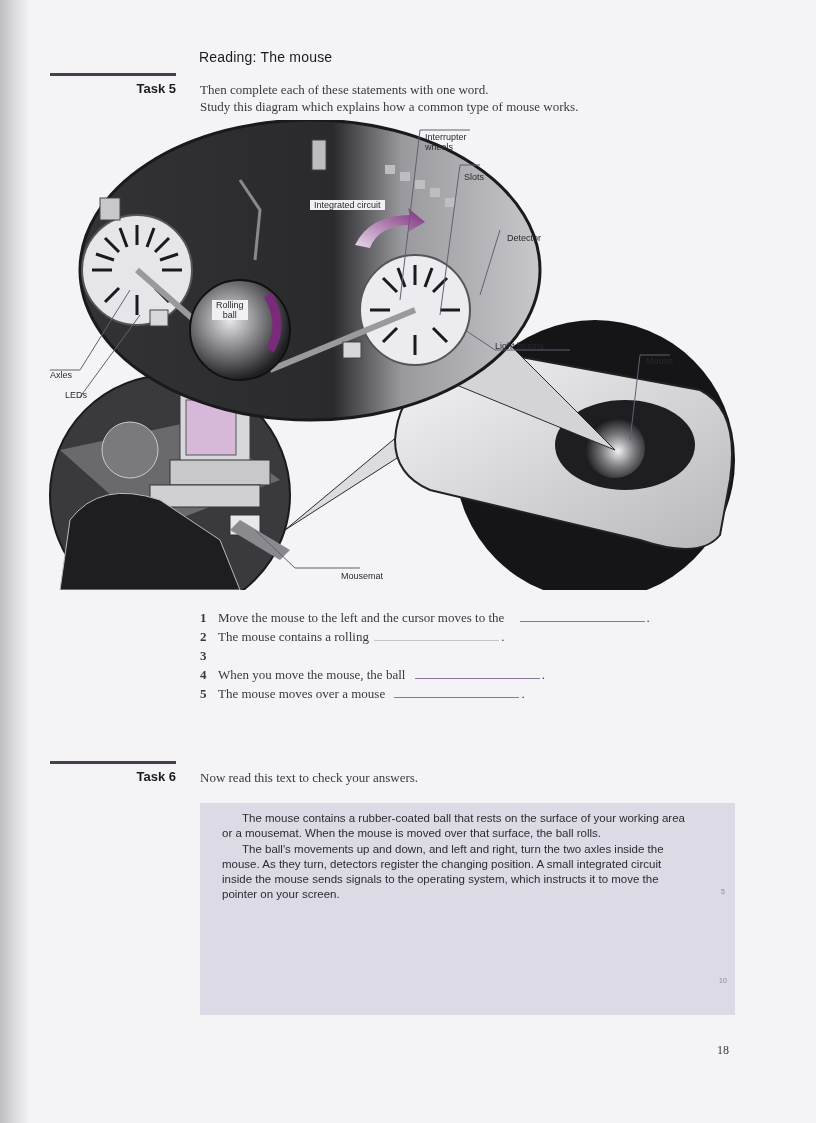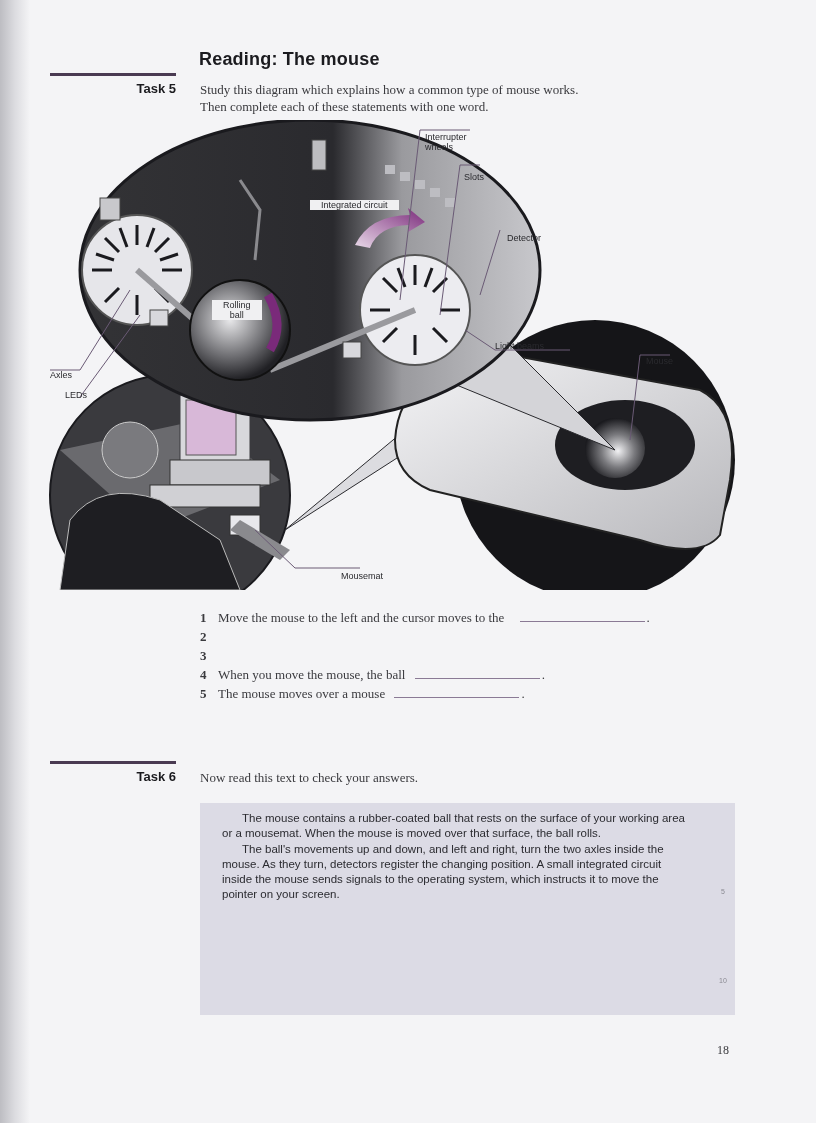--- a/index.html
+++ b/index.html
@@ -8,41 +8,41 @@
       background: #f4f4f6;
       font-family: "Liberation Serif", serif;
       color: #2a2a2e;
     }
     .gutter {
       position: absolute; left: 0; top: 0; width: 30px; height: 1123px;
       background: linear-gradient(to right, #bdbdc2 0%, #dcdce0 50%, #f4f4f6 100%);
     }
     .title {
       position: absolute; left: 199px; top: 49px;
-      font-family: "Liberation Sans", sans-serif; font-weight: bold;
-      font-size: 18px; color: #1b1b1f; letter-spacing: 0.2px;
+      font-family: "Liberation Sans", sans-serif; font-weight: normal;
+      font-size: 14px; color: #1b1b1f; letter-spacing: 0.2px;
     }
     .rule {
       position: absolute; height: 3px; background: #4a3a52;
     }
     .task-label {
       position: absolute; font-family: "Liberation Sans", sans-serif;
       font-weight: bold; font-size: 13px; color: #1b1b1f; text-align: right; width: 80px;
     }
     .instr {
       position: absolute; font-size: 13px; line-height: 17px; color: #3a3a3e;
     }
     
     .diagram { position: absolute; left: 40px; top: 120px; width: 720px; height: 470px; }
     .diagram svg { position: absolute; left: 0; top: 0; }
     .lbl {
       position: absolute; font-family: "Liberation Sans", sans-serif;
       font-size: 9px; color: #2a2a2e; line-height: 10px;
     }
-    .lbl.boxed { background: #f0f0f2; padding: 0 11px; }
+    .lbl.boxed { background: #f0f0f2; padding: 0 4px; }
     
     .questions { position: absolute; left: 200px; top: 608px; width: 560px; }
     .q { display: flex; font-size: 13px; line-height: 19px; color: #3a3a3e; }
     .q .num { width: 18px; flex: none; font-weight: bold; }
     .blank {
       display: inline-block; border-bottom: 1px solid #8a7a95;
       height: 12px; vertical-align: baseline; margin: 0 2px;
     }
     
     .readbox {
@@ -67,22 +67,22 @@
 </head>
 <body>
 
 <div class="gutter"></div>
 
 <div class="title">Reading: The mouse</div>
 
 <div class="rule" style="left:50px; top:73px; width:126px;"></div>
 <div class="task-label" style="left:96px; top:81px;">Task 5</div>
 <div class="instr" style="left:200px; top:81px;">
+  <div>Then complete each of these statements with one word.</div>
   <div>Study this diagram which explains how a common type of mouse works.</div>
-  <div>Then complete each of these statements with one word.</div>
 </div>
 
 <div class="diagram">
   <svg width="720" height="470" viewBox="0 0 720 470">
     <defs>
       <radialGradient id="ballg" cx="40%" cy="40%" r="60%">
         <stop offset="0%" stop-color="#e8e8ea"></stop>
         <stop offset="60%" stop-color="#707074"></stop>
         <stop offset="100%" stop-color="#202024"></stop>
       </radialGradient>
@@ -217,20 +217,24 @@
 <div class="questions">
   <div class="q">
     <span class="num">1</span>
     <span>
       <span>Move the mouse to the left and the cursor moves to the</span>
       <span class="blank" style="width:125px; margin-left:12px;"></span><span>.</span>
     </span>
   </div>
   <div class="q">
     <span class="num">2</span>
+    <span>
+      <span>The mouse contains a rolling</span>
+      <span class="blank" style="width:125px; border-color:#c8c0cc;"></span><span>.</span>
+    </span>
   </div>
   <div class="q">
     <span class="num">3</span>
   </div>
   <div class="q">
     <span class="num">4</span>
     <span>
       <span>When you move the mouse, the ball</span>
       <span class="blank" style="width:125px; margin-left:6px;"></span><span>.</span>
     </span>

